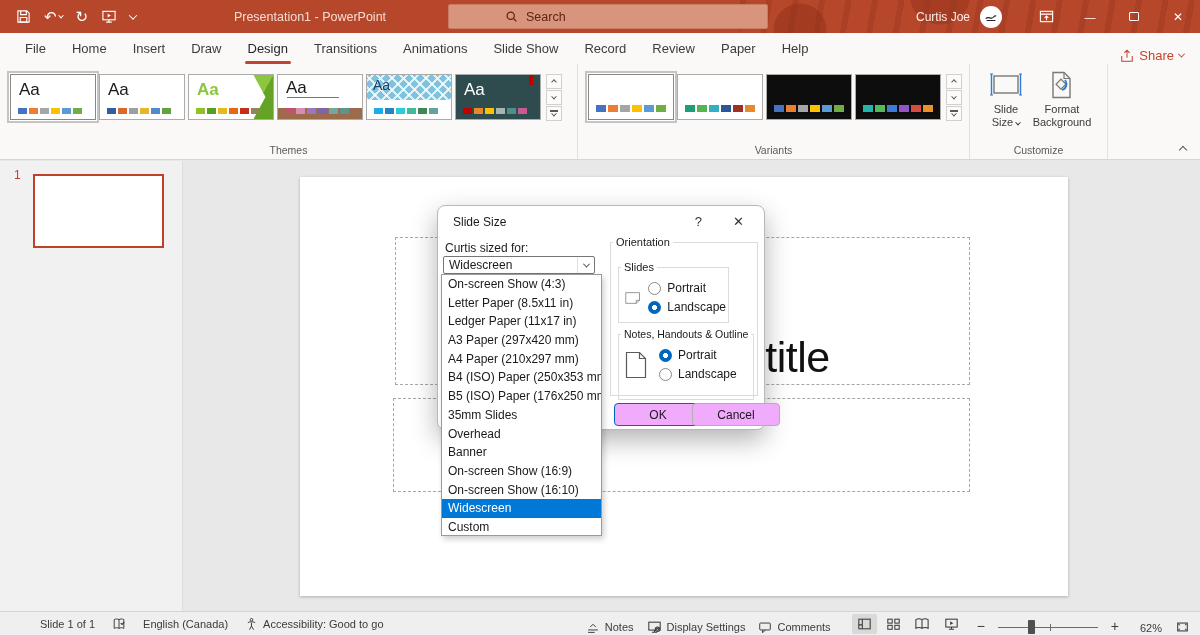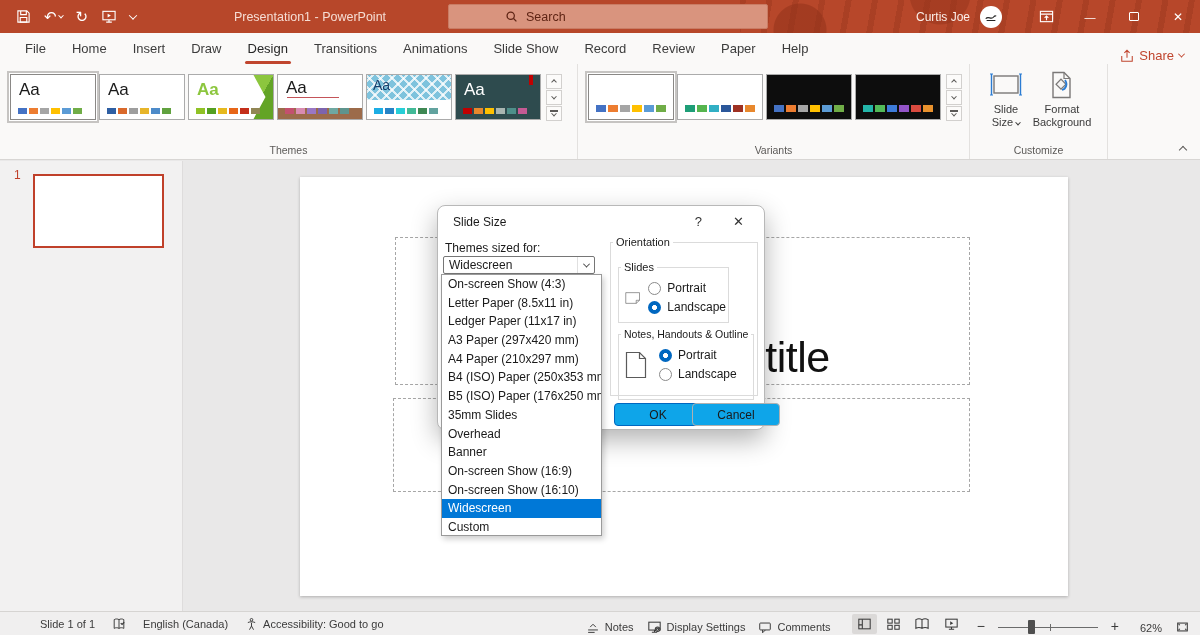--- a/index.html
+++ b/index.html
@@ -94,21 +94,21 @@
   .fs-inner { position:absolute; left:7px; width:111px; padding:2px; }
   .fs-slides { top:13px; height:62px; }
   .fs-notes  { top:80px; height:72px; }
   .fs-notes legend { font-size:10.5px; }
   .orient-body { position:absolute; left:6px; right:2px; top:8px; display:flex; gap:8px; align-items:center; }
   .radios { display:flex; flex-direction:column; gap:5px; }
   .radio-row { display:flex; align-items:center; gap:6px; }
   .rdot { width:13px; height:13px; border-radius:50%; border:1px solid #8A8A8A; background:#fff; flex:none; }
   .rdot.checked { border:none; background:radial-gradient(circle, #fff 0 2.2px, #0067C0 2.8px); }
   .rlabel { font-size:12px; }
-  .dlg-btn { position:absolute; top:197px; width:88px; height:23px; border-radius:4px; background:#0ea5e9; font-size:12px; display:flex; align-items:center; justify-content:center; color:#1A1A1A; }
+  .dlg-btn { position:absolute; top:197px; width:88px; height:23px; border-radius:4px; background:#f0abfc; font-size:12px; display:flex; align-items:center; justify-content:center; color:#1A1A1A; }
   .btn-ok { left:176px; border:1px solid #0067C0; }
   .btn-cancel { left:254px; border:1px solid #B0B0B0; }
 
   
   .listbox { position:absolute; left:441px; top:274px; width:161px; height:262px; background:#fff; border:1px solid #9A9A9A; z-index:50; box-shadow:2px 3px 6px rgba(0,0,0,.2); }
   .opt { height:18.7px; line-height:18.7px; padding-left:6px; font-size:12px; color:#1A1A1A; white-space:nowrap; overflow:hidden; }
   .opt.selected { background:#0078D7; color:#fff; }
 
   
   .statusbar { position:absolute; bottom:0; left:0; right:0; height:24px; background:#F0EFEF; border-top:1px solid #D6D4D2; display:flex; align-items:center; font-size:11px; color:#3B3B3B; }
@@ -423,21 +423,21 @@
     </div>
     <div class="ph ph-subtitle"></div>
   </div>
 </div>
 
 <div class="dialog">
   <span class="dlg-title">Slide Size</span>
   <span class="dlg-help">?</span>
   <span class="dlg-close">✕</span>
 
-  <span class="dlg-label">Themes sized for:</span>
+  <span class="dlg-label">Curtis sized for:</span>
   <div class="combo">
     <span class="val">Widescreen</span>
     <span class="dd">
         <span class="chev"></span>
       </span>
   </div>
 
   <fieldset class="fs-orient">
     <legend>Orientation</legend>
 

